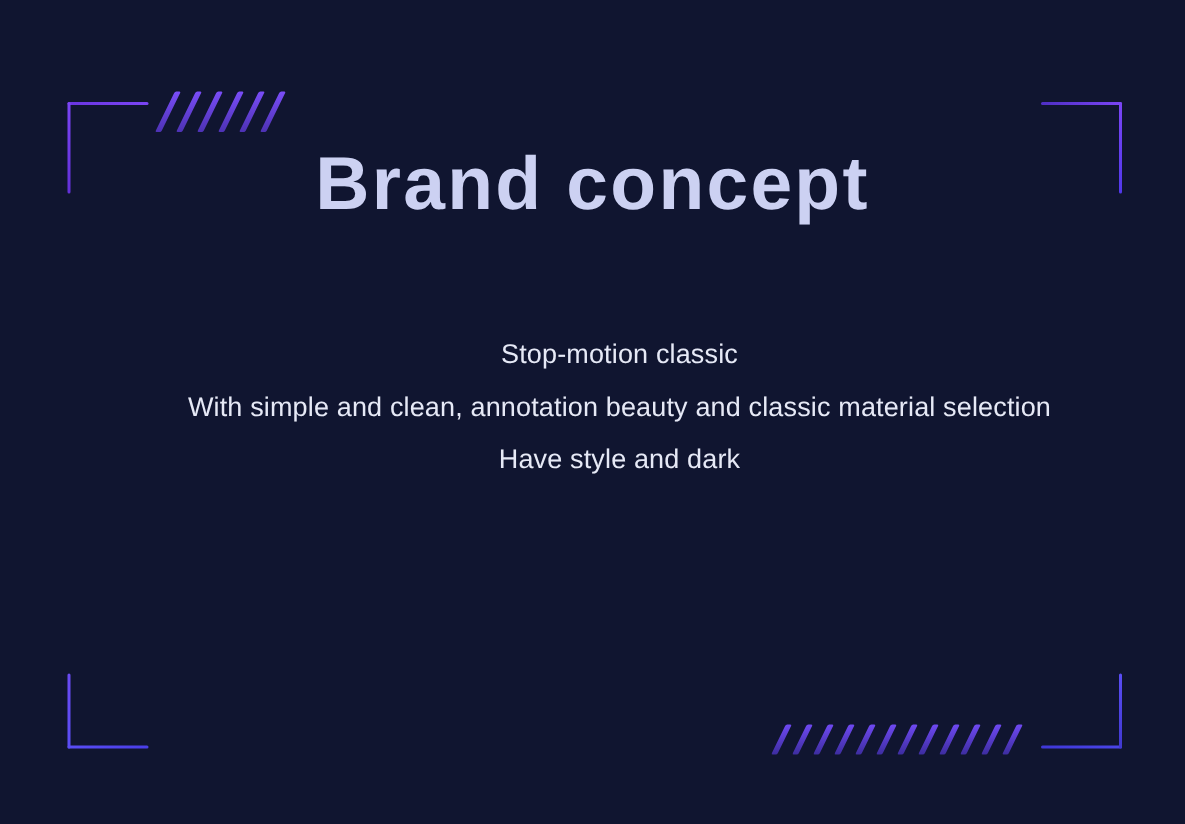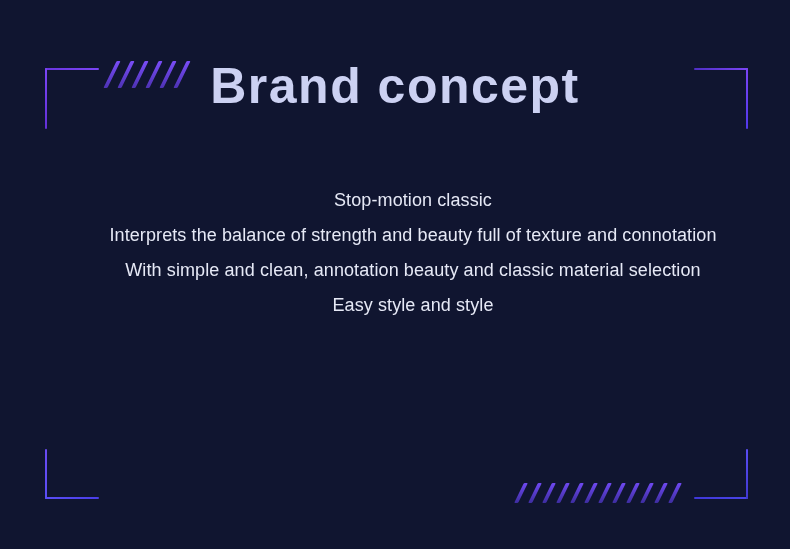--- a/index.html
+++ b/index.html
@@ -113,21 +113,21 @@
     left: 0;
     top: 0;
     width: 790px;
     height: 549px;
     display: flex;
     flex-direction: column;
     align-items: center;
     justify-content: flex-start;
   }
   #page-title {
-    margin-top: 61px;
+    margin-top: 97px;
     font-size: 50px;
     font-weight: bold;
     letter-spacing: 1.5px;
     color: #ccd1f2;
     line-height: 1;
     text-align: center;
   }
   #tagline-list {
     margin-top: 38px;
     width: 790px;
@@ -190,19 +190,18 @@
       <div class="slash"></div>
       <div class="slash"></div>
       <div class="slash"></div>
     </div>
 
   <div id="content">
     <h1 id="page-title">Brand concept</h1>
 
     <div id="tagline-list">
         <div class="tagline-line">Stop-motion classic</div>
-        <div class="tagline-line">Interprets the balance of strength and beauty full of texture and connotation</div>
         <div class="tagline-line">With simple and clean, annotation beauty and classic material selection</div>
-        <div class="tagline-line">Easy style and style</div>
+        <div class="tagline-line">Have style and dark</div>
       </div>
   </div>
 
 </div>
 
 </body></html>

